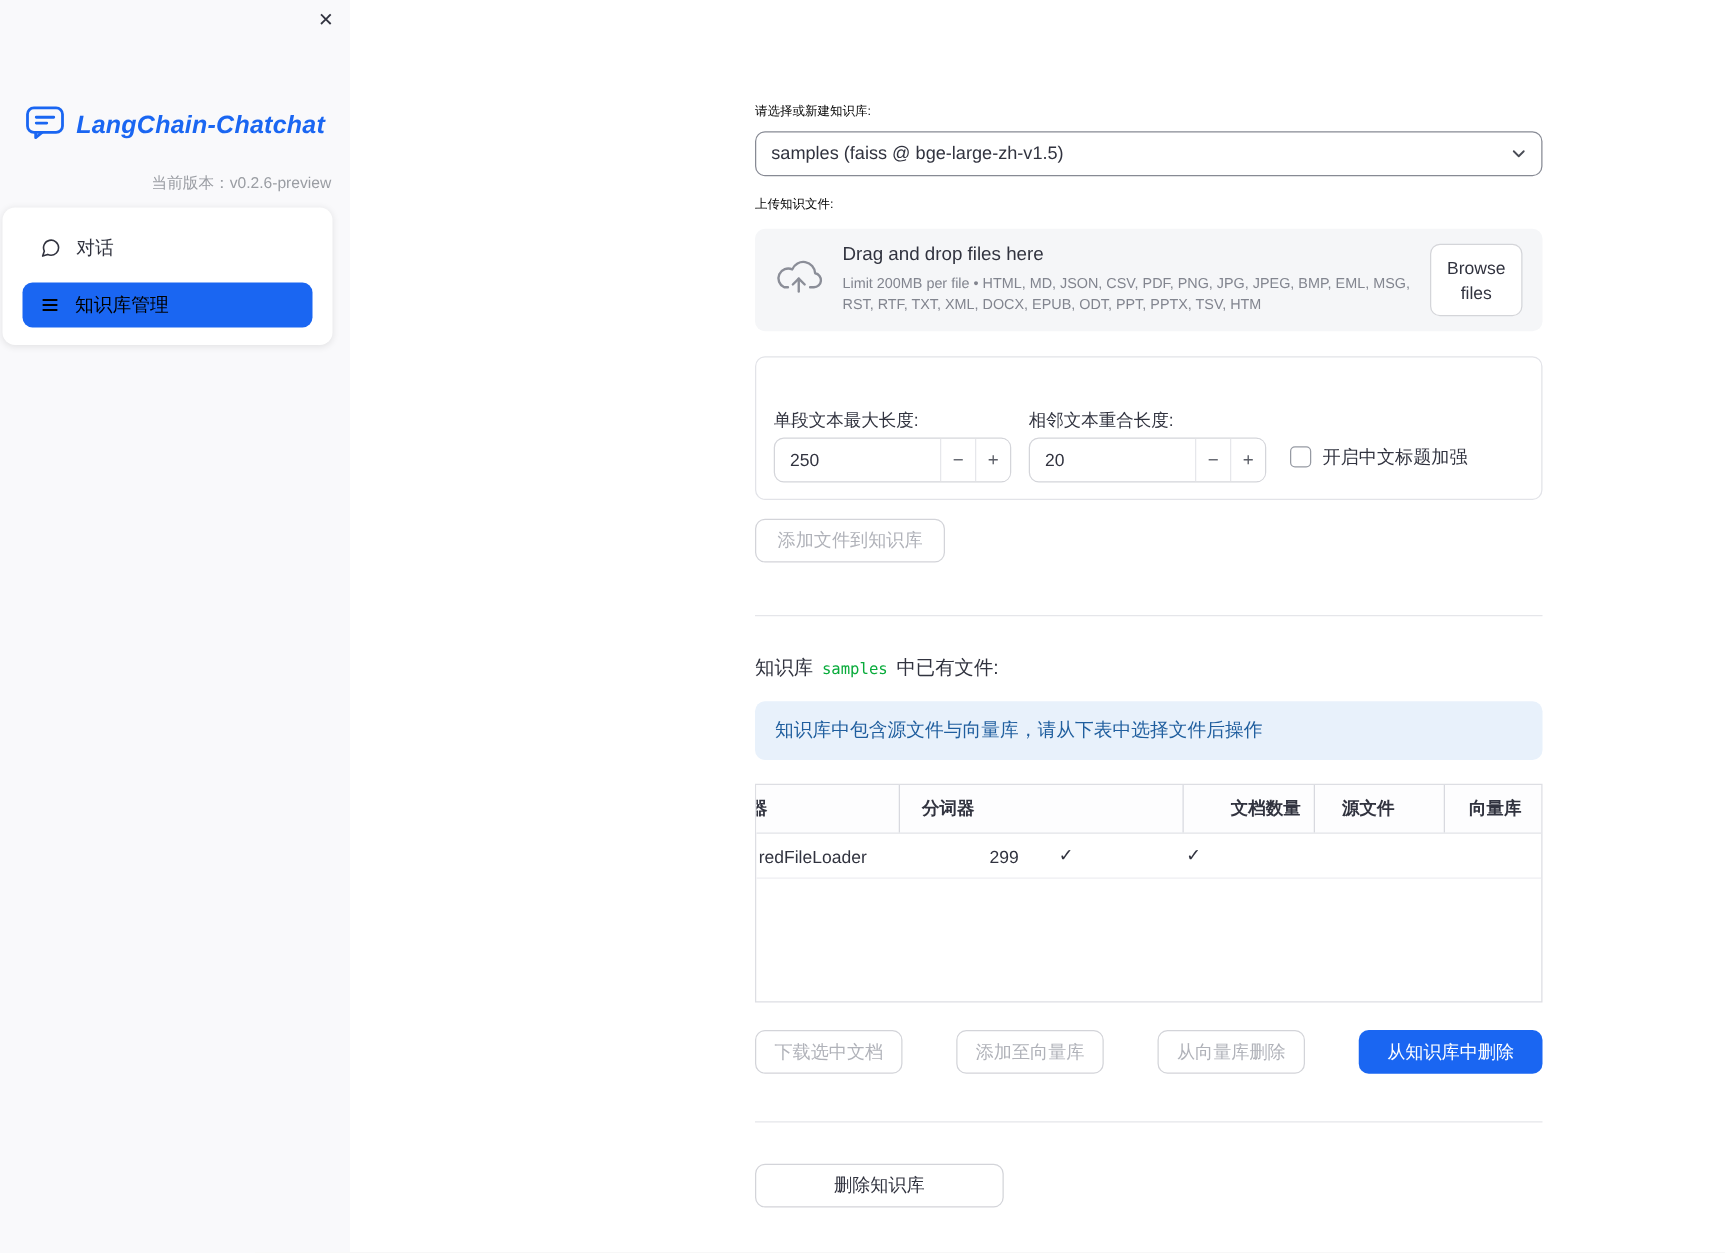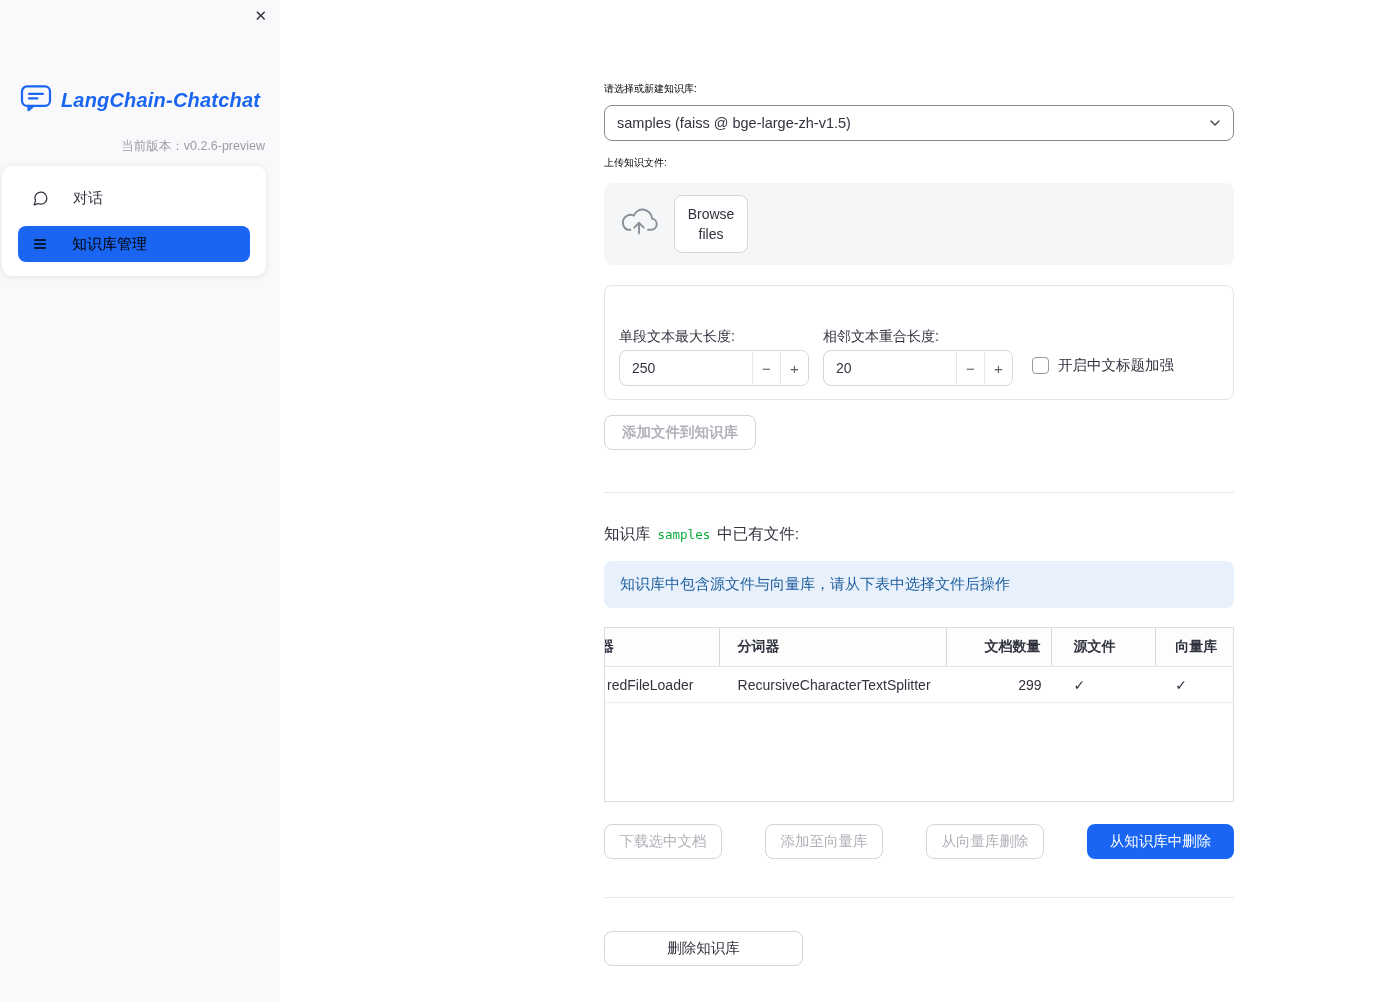--- a/index.html
+++ b/index.html
@@ -10,21 +10,21 @@
   
   .sidebar{position:absolute;left:0;top:0;width:280px;height:100%;background:#f9f9fb;}
   .sb-close{position:absolute;top:7px;right:13px;background:none;border:none;font-size:15px;
             color:#31333f;cursor:pointer;font-family:inherit;}
   .logo{position:absolute;top:84px;left:0;width:100%;display:flex;align-items:center;
         justify-content:center;gap:9px;color:var(--accent,#1a66f2);}
   .logo-tx{font-size:20px;font-weight:700;font-style:italic;letter-spacing:.2px;}
   .version{position:absolute;top:138px;right:15px;font-size:12.5px;color:#9a9da3;}
   .nav-card{position:absolute;top:166px;left:2px;width:264px;background:#fff;border-radius:10px;
             box-shadow:0 1px 6px rgba(0,0,0,.09);padding:14px 16px;box-sizing:border-box;}
-  .nav-item{display:flex;align-items:center;gap:24px;height:36px;padding:0 14px;font-size:15px;
+  .nav-item{display:flex;align-items:center;gap:12px;height:36px;padding:0 14px;font-size:15px;
             border-radius:8px;cursor:pointer;color:#31333f;text-align:right;}
   .nav-item.active{background:var(--accent,#1a66f2);color:#000000;font-weight:400;margin-top:10px;}
   .nav-ic{display:flex;align-items:center;}
 
   
   .content{position:absolute;left:604px;top:0;width:630px;height:100%;}
   .lbl{position:absolute;font-size:10px;color:#000000;}
   .lbl-kb{top:82px;left:0;}
   .lbl-up{top:156px;left:0;}
 
@@ -60,21 +60,21 @@
   .cb-row{position:absolute;top:70px;left:427px;display:flex;align-items:center;gap:9px;}
   .cbox{width:17px;height:17px;border:1.5px solid #969aa3;border-radius:4px;background:#fff;
         box-sizing:border-box;cursor:pointer;}
   .cb-label{font-size:14.5px;}
 
   .btn{font-family:inherit;border-radius:8px;font-size:14.5px;height:35px;box-sizing:border-box;
        cursor:pointer;}
   .btn.secondary{background:#fff;border:1px solid #d3d4d9;color:#31333f;}
   .btn.disabled{background:#fff;border:1px solid #d3d4d9;color:#b0b2b9;}
   .btn.primary{background:var(--accent,#1a66f2);border:none;color:#fff;}
-  .add-btn{position:absolute;top:415px;left:0;padding:0 17px;font-weight:bold;}
+  .add-btn{position:absolute;top:415px;left:0;padding:0 17px;}
 
   .divider{position:absolute;left:0;width:630px;height:1px;background:#e5e6ea;}
   .d1{top:492px;} .d2{top:897px;}
 
   .files-line{position:absolute;top:524px;left:0;display:flex;align-items:center;gap:7px;
               font-size:15.5px;}
   .inline-code{font-family:"DejaVu Sans Mono","Liberation Mono",monospace;font-size:12.5px;
                color:var(--code,#09ab3b);}
 
   .infobox{position:absolute;top:561px;left:0;width:630px;height:47px;border-radius:8px;
@@ -161,20 +161,24 @@
     <div class="lbl lbl-up">上传知识文件:</div>
 
     <div class="dropzone">
       <span>
         <svg width="38" height="30" viewBox="0 0 44 34" fill="none" stroke="#8b8e98" stroke-width="2.2" stroke-linecap="round" stroke-linejoin="round">
           <path d="M32.5 26h3.5a6.5 6.5 0 0 0 1.2-12.9A11 11 0 0 0 16 9.5 8 8 0 0 0 8.5 26H12"></path>
           <path d="M22 30V18"></path>
           <path d="M16.5 23.5L22 18l5.5 5.5"></path>
         </svg>
       </span>
+      <div class="dz-text">
+        <div class="dz-title">Drag and drop files here</div>
+        <div class="dz-hint">Limit 200MB per file • HTML, MD, JSON, CSV, PDF, PNG, JPG, JPEG, BMP, EML, MSG, RST, RTF, TXT, XML, DOCX, EPUB, ODT, PPT, PPTX, TSV, HTM</div>
+      </div>
       <button class="browse-btn">Browse files</button>
     </div>
 
     <div class="expander">
 
       <div class="cfg-lbl l1">单段文本最大长度:</div>
       <div class="cfg-lbl l2">相邻文本重合长度:</div>
 
       <div class="numin n1">
         <div class="val">250</div>
@@ -211,21 +215,20 @@
         <div class="th c1">
           <span class="clip">器</span>
         </div>
         <div class="th c2">分词器</div>
         <div class="th c3">文档数量</div>
         <div class="th c4">源文件</div>
         <div class="th c5">向量库</div>
       </div>
       <div class="trow">
         <div class="td c1">redFileLoader</div>
-        <div class="td c2">RecursiveCharacterTextSplitter</div>
         <div class="td c3">299</div>
         <div class="td c4">✓</div>
         <div class="td c5">✓</div>
       </div>
     </div>
 
     <div class="actions">
       <button class="btn disabled">下载选中文档</button>
       <button class="btn disabled">添加至向量库</button>
       <button class="btn disabled">从向量库删除</button>

